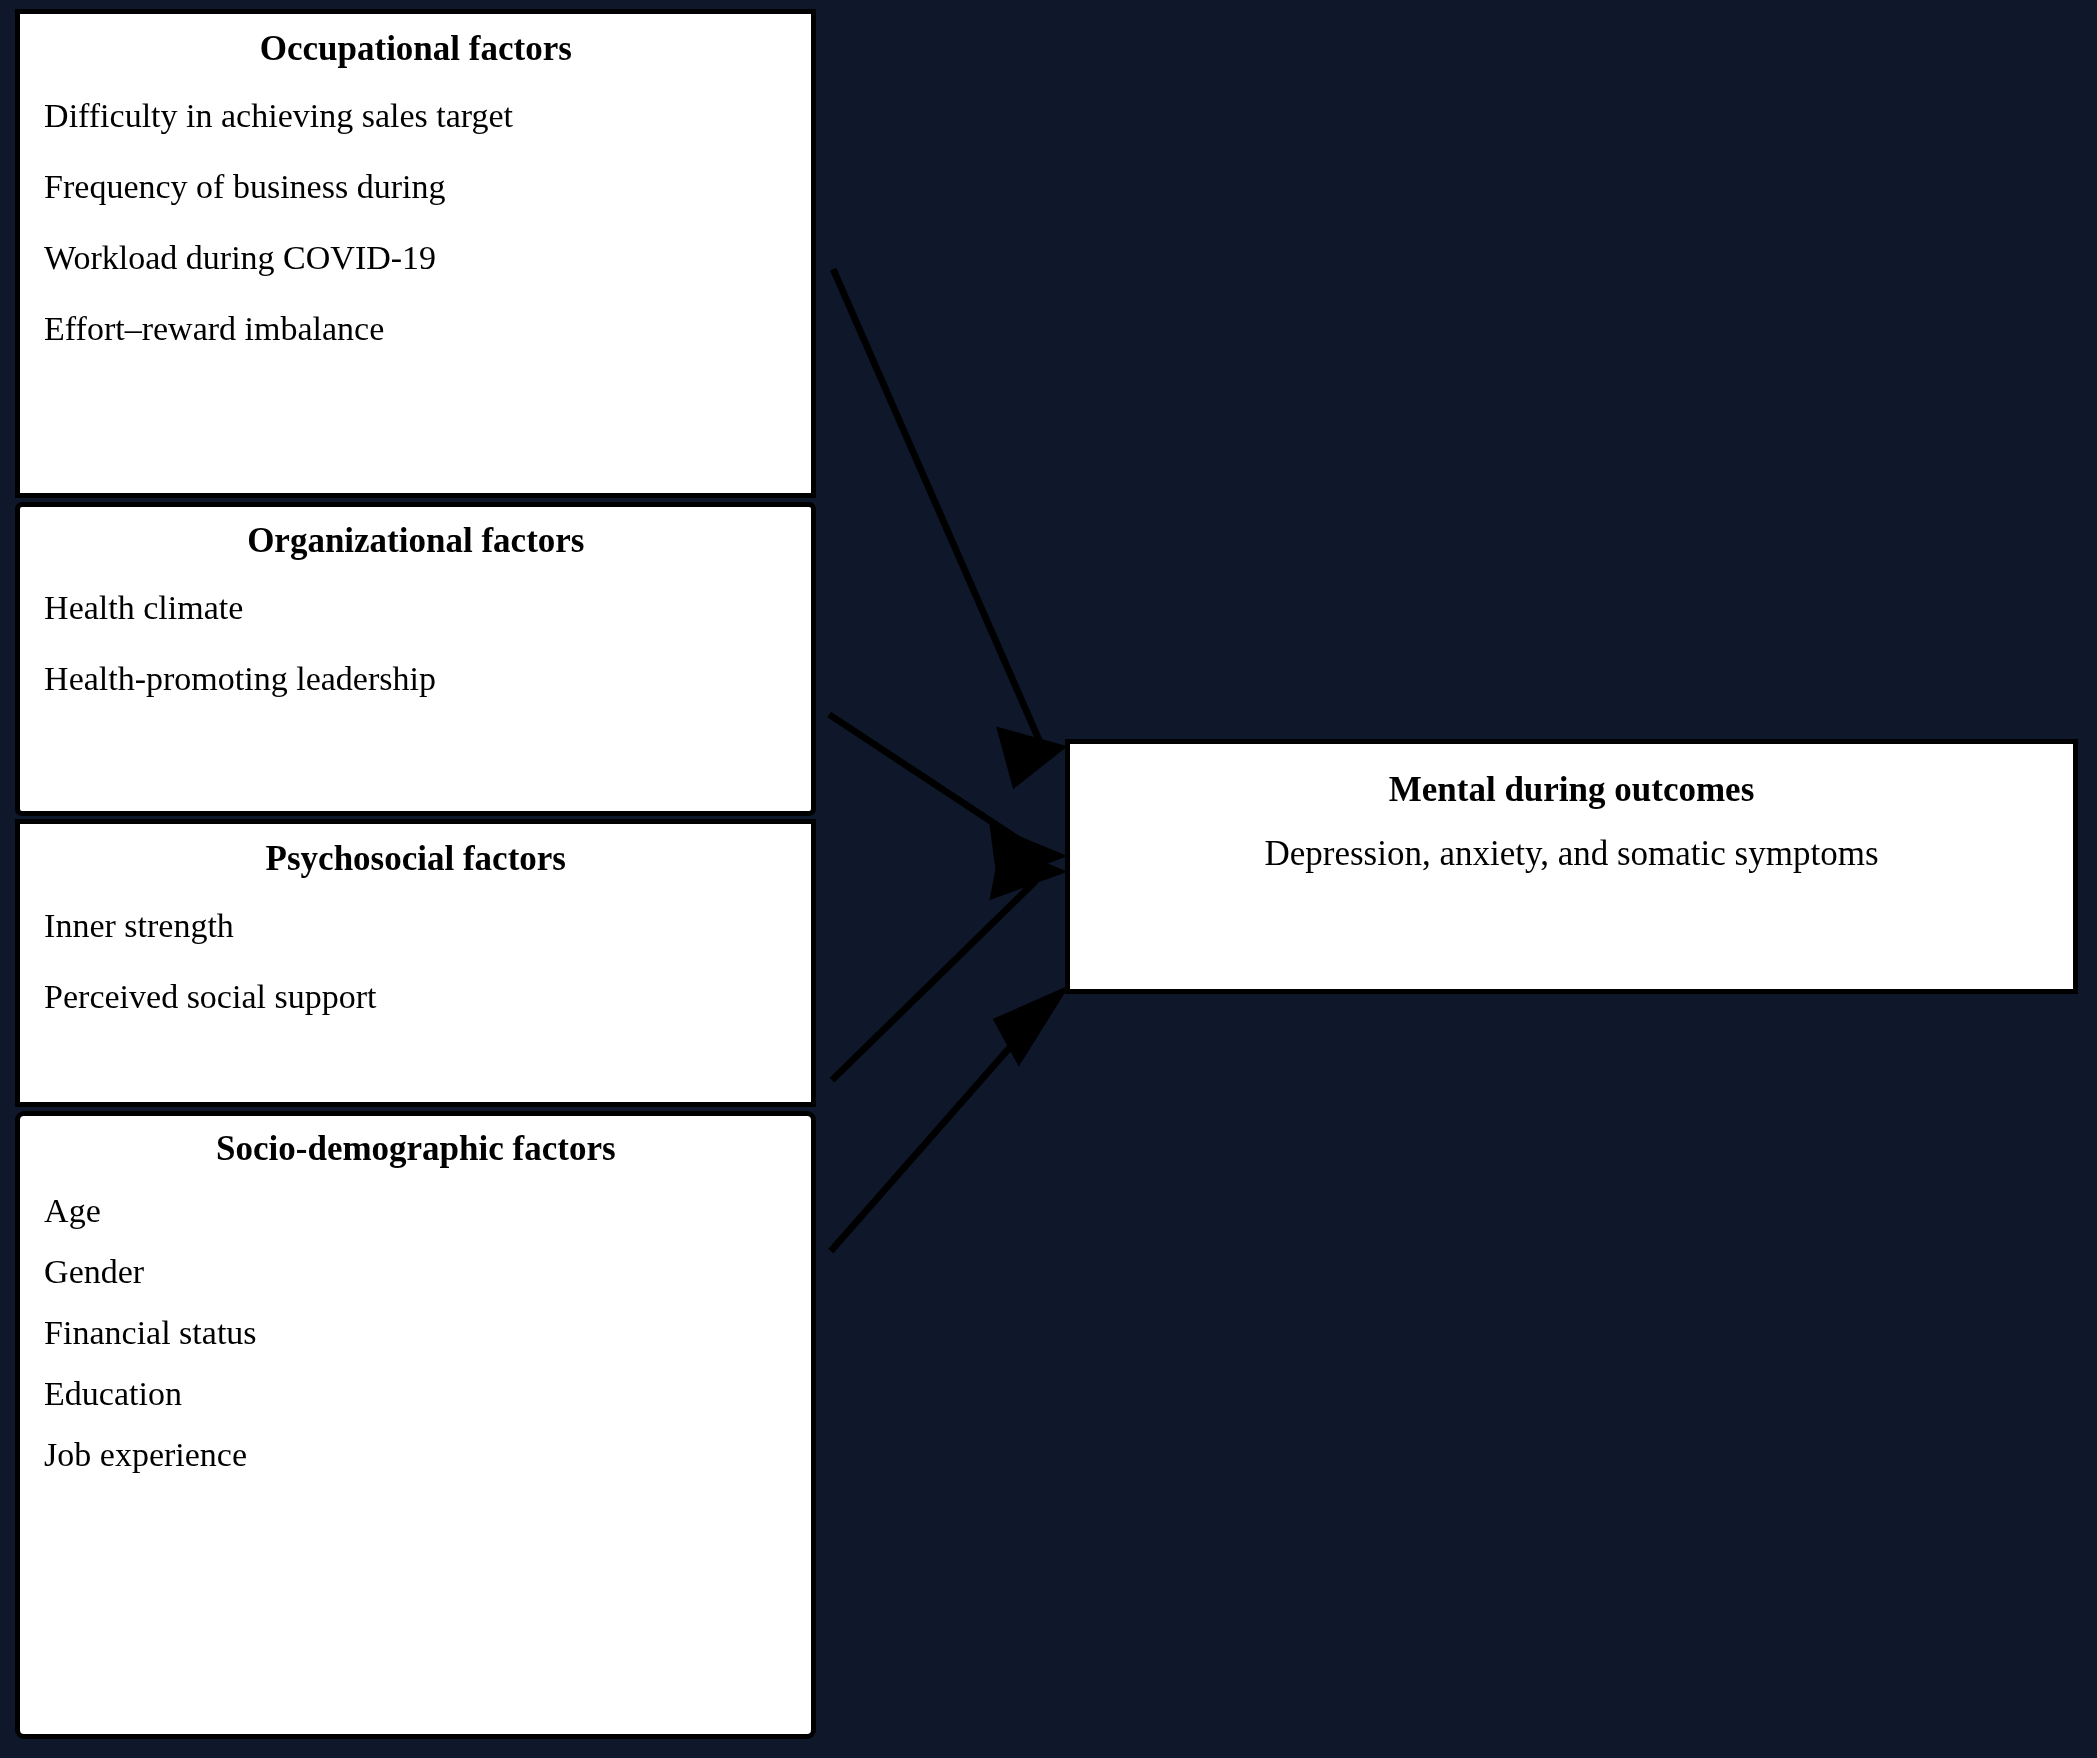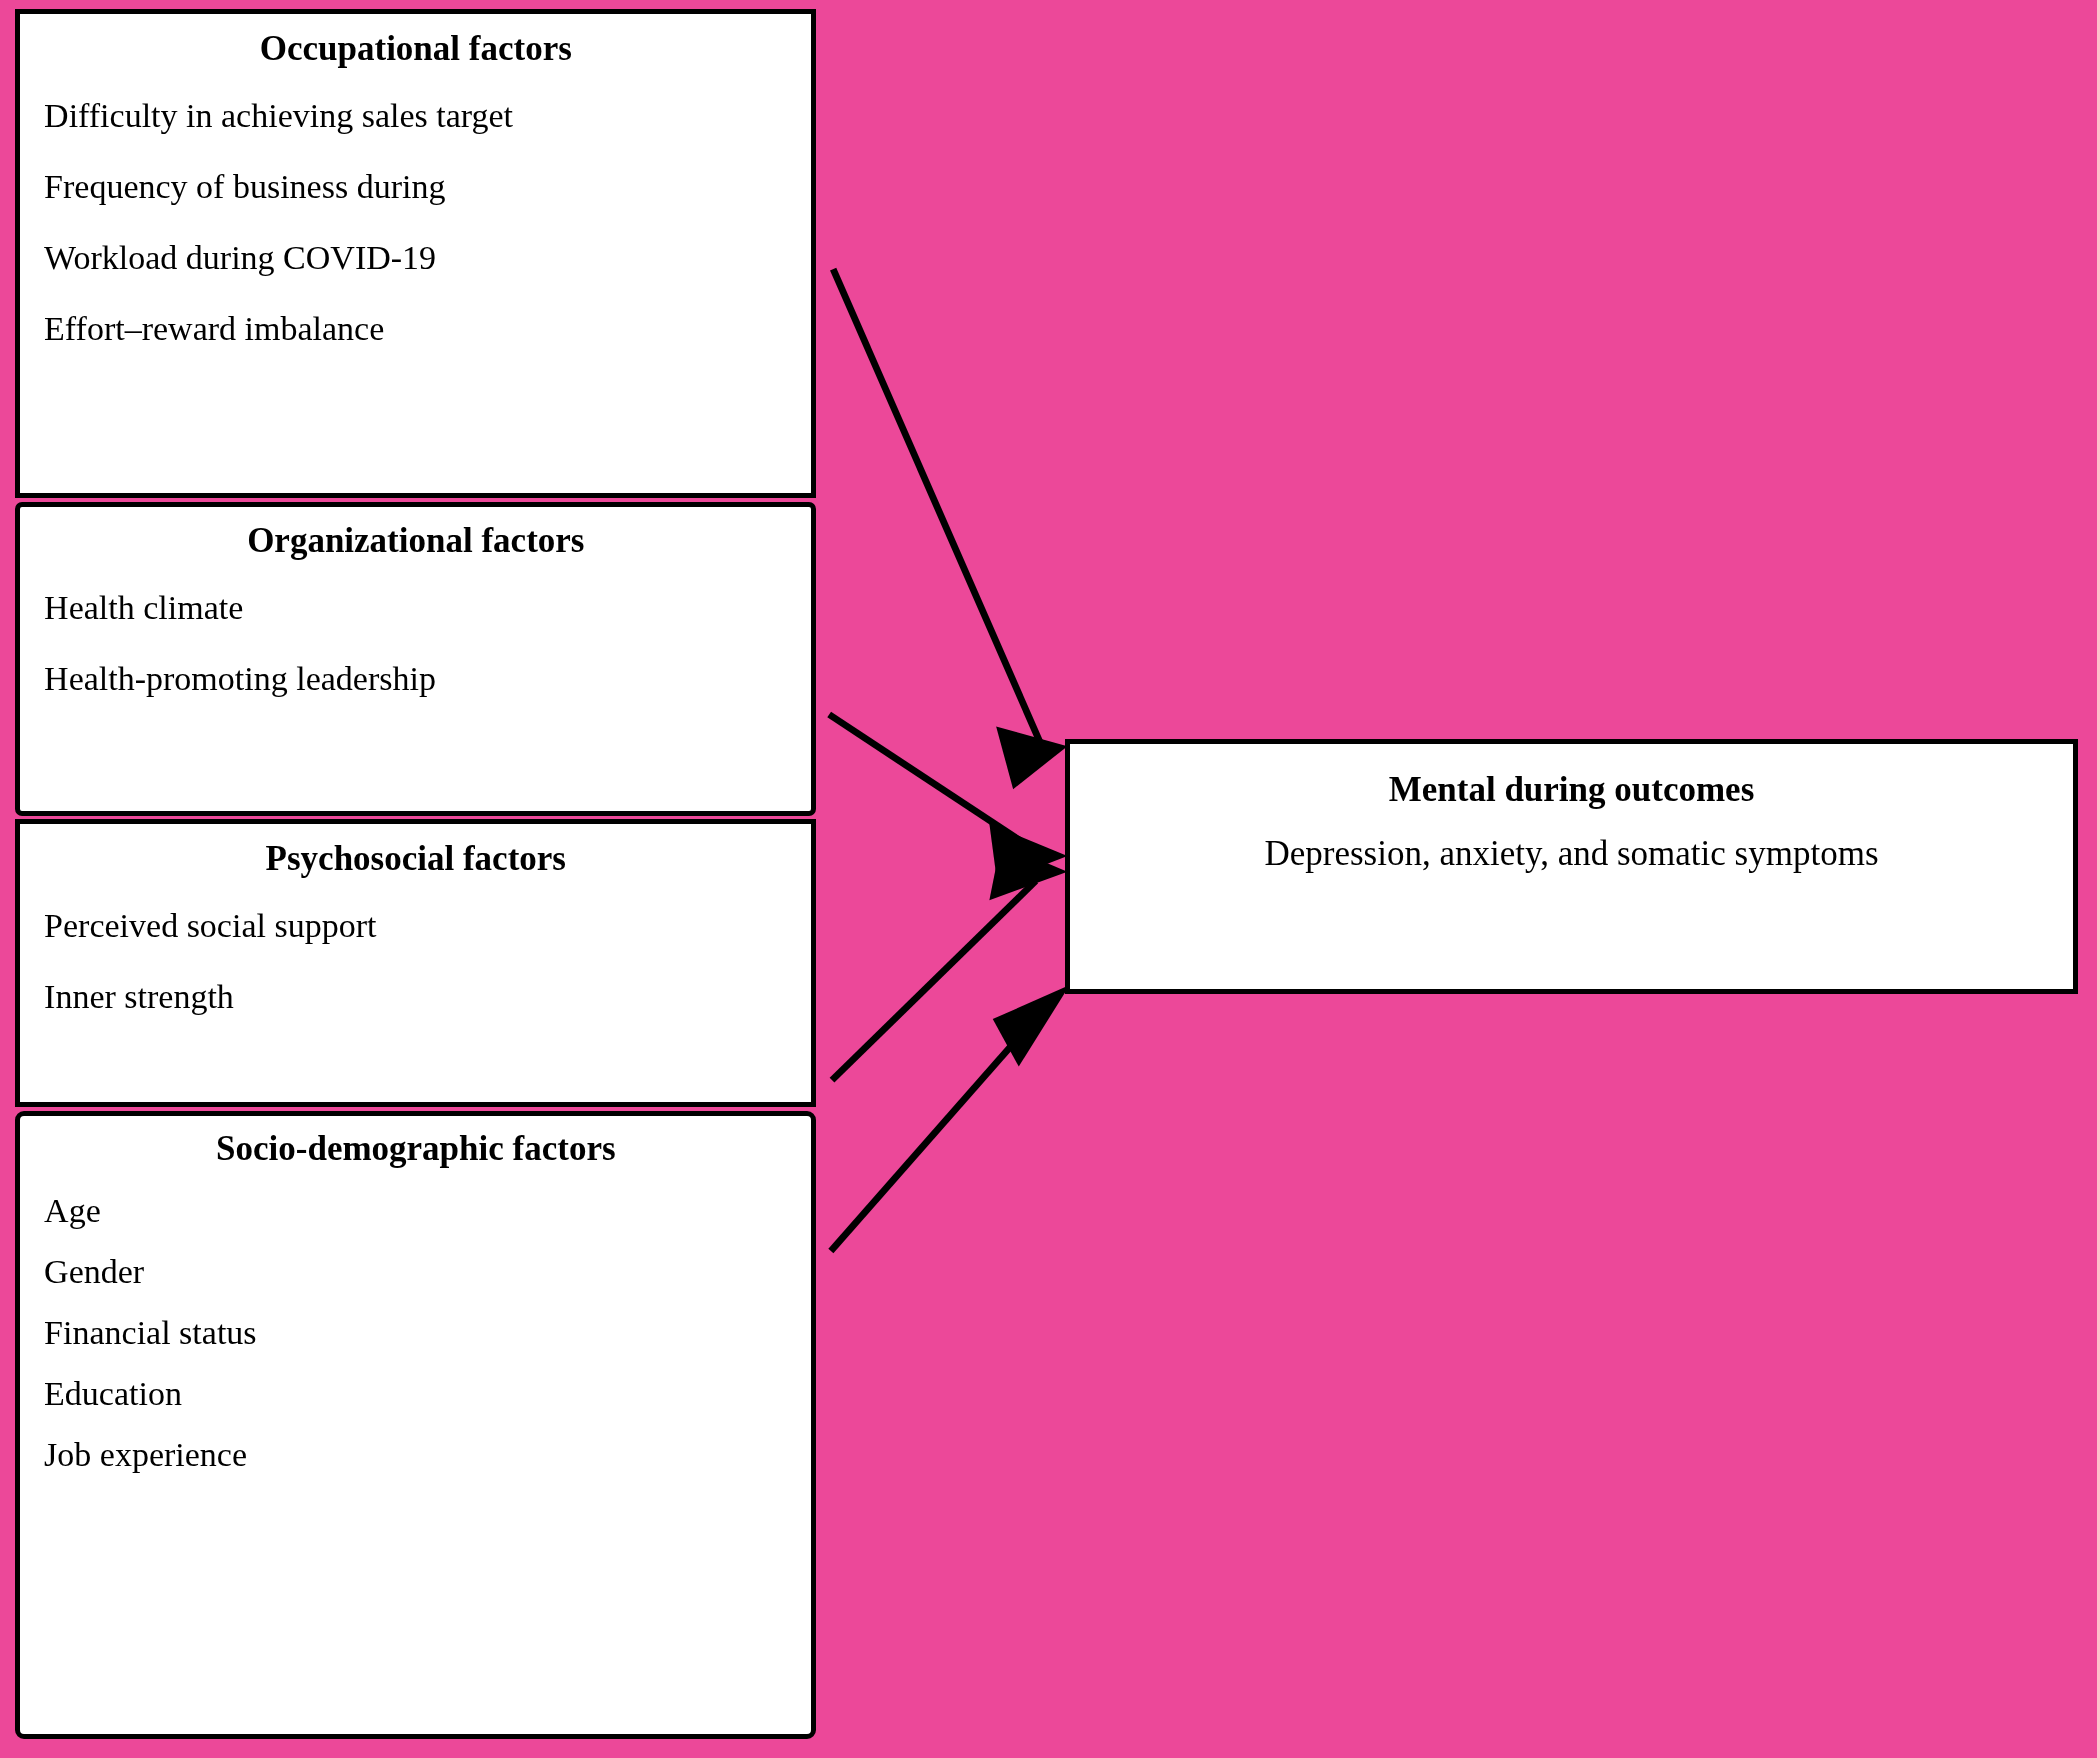--- a/index.html
+++ b/index.html
@@ -4,21 +4,21 @@
 <style>
   html, body {
     margin: 0;
     padding: 0;
     background: #ffffff;
   }
   #canvas {
     position: relative;
     width: 2097px;
     height: 1759px;
-    background: #ec4899;
+    background: #0f172a;
     overflow: hidden;
     font-family: "Liberation Serif", "DejaVu Serif", serif;
     color: #000000;
   }
   .box {
     position: absolute;
     box-sizing: border-box;
     border: 5.1px solid #000000;
     background: #ffffff;
   }
@@ -106,22 +106,22 @@
     <div class="inner">
       <div class="box-title">Organizational factors</div>
       <div class="box-item">Health climate</div>
       <div class="box-item">Health-promoting leadership</div>
     </div>
   </div>
 
   <div class="box" id="box-psychosocial">
     <div class="inner">
       <div class="box-title">Psychosocial factors</div>
+      <div class="box-item">Inner strength</div>
       <div class="box-item">Perceived social support</div>
-      <div class="box-item">Inner strength</div>
     </div>
   </div>
 
   <div class="box" id="box-sociodemographic">
     <div class="inner">
       <div class="box-title">Socio-demographic factors</div>
       <div class="box-item">Age</div>
       <div class="box-item">Gender</div>
       <div class="box-item">Financial status</div>
       <div class="box-item">Education</div>

